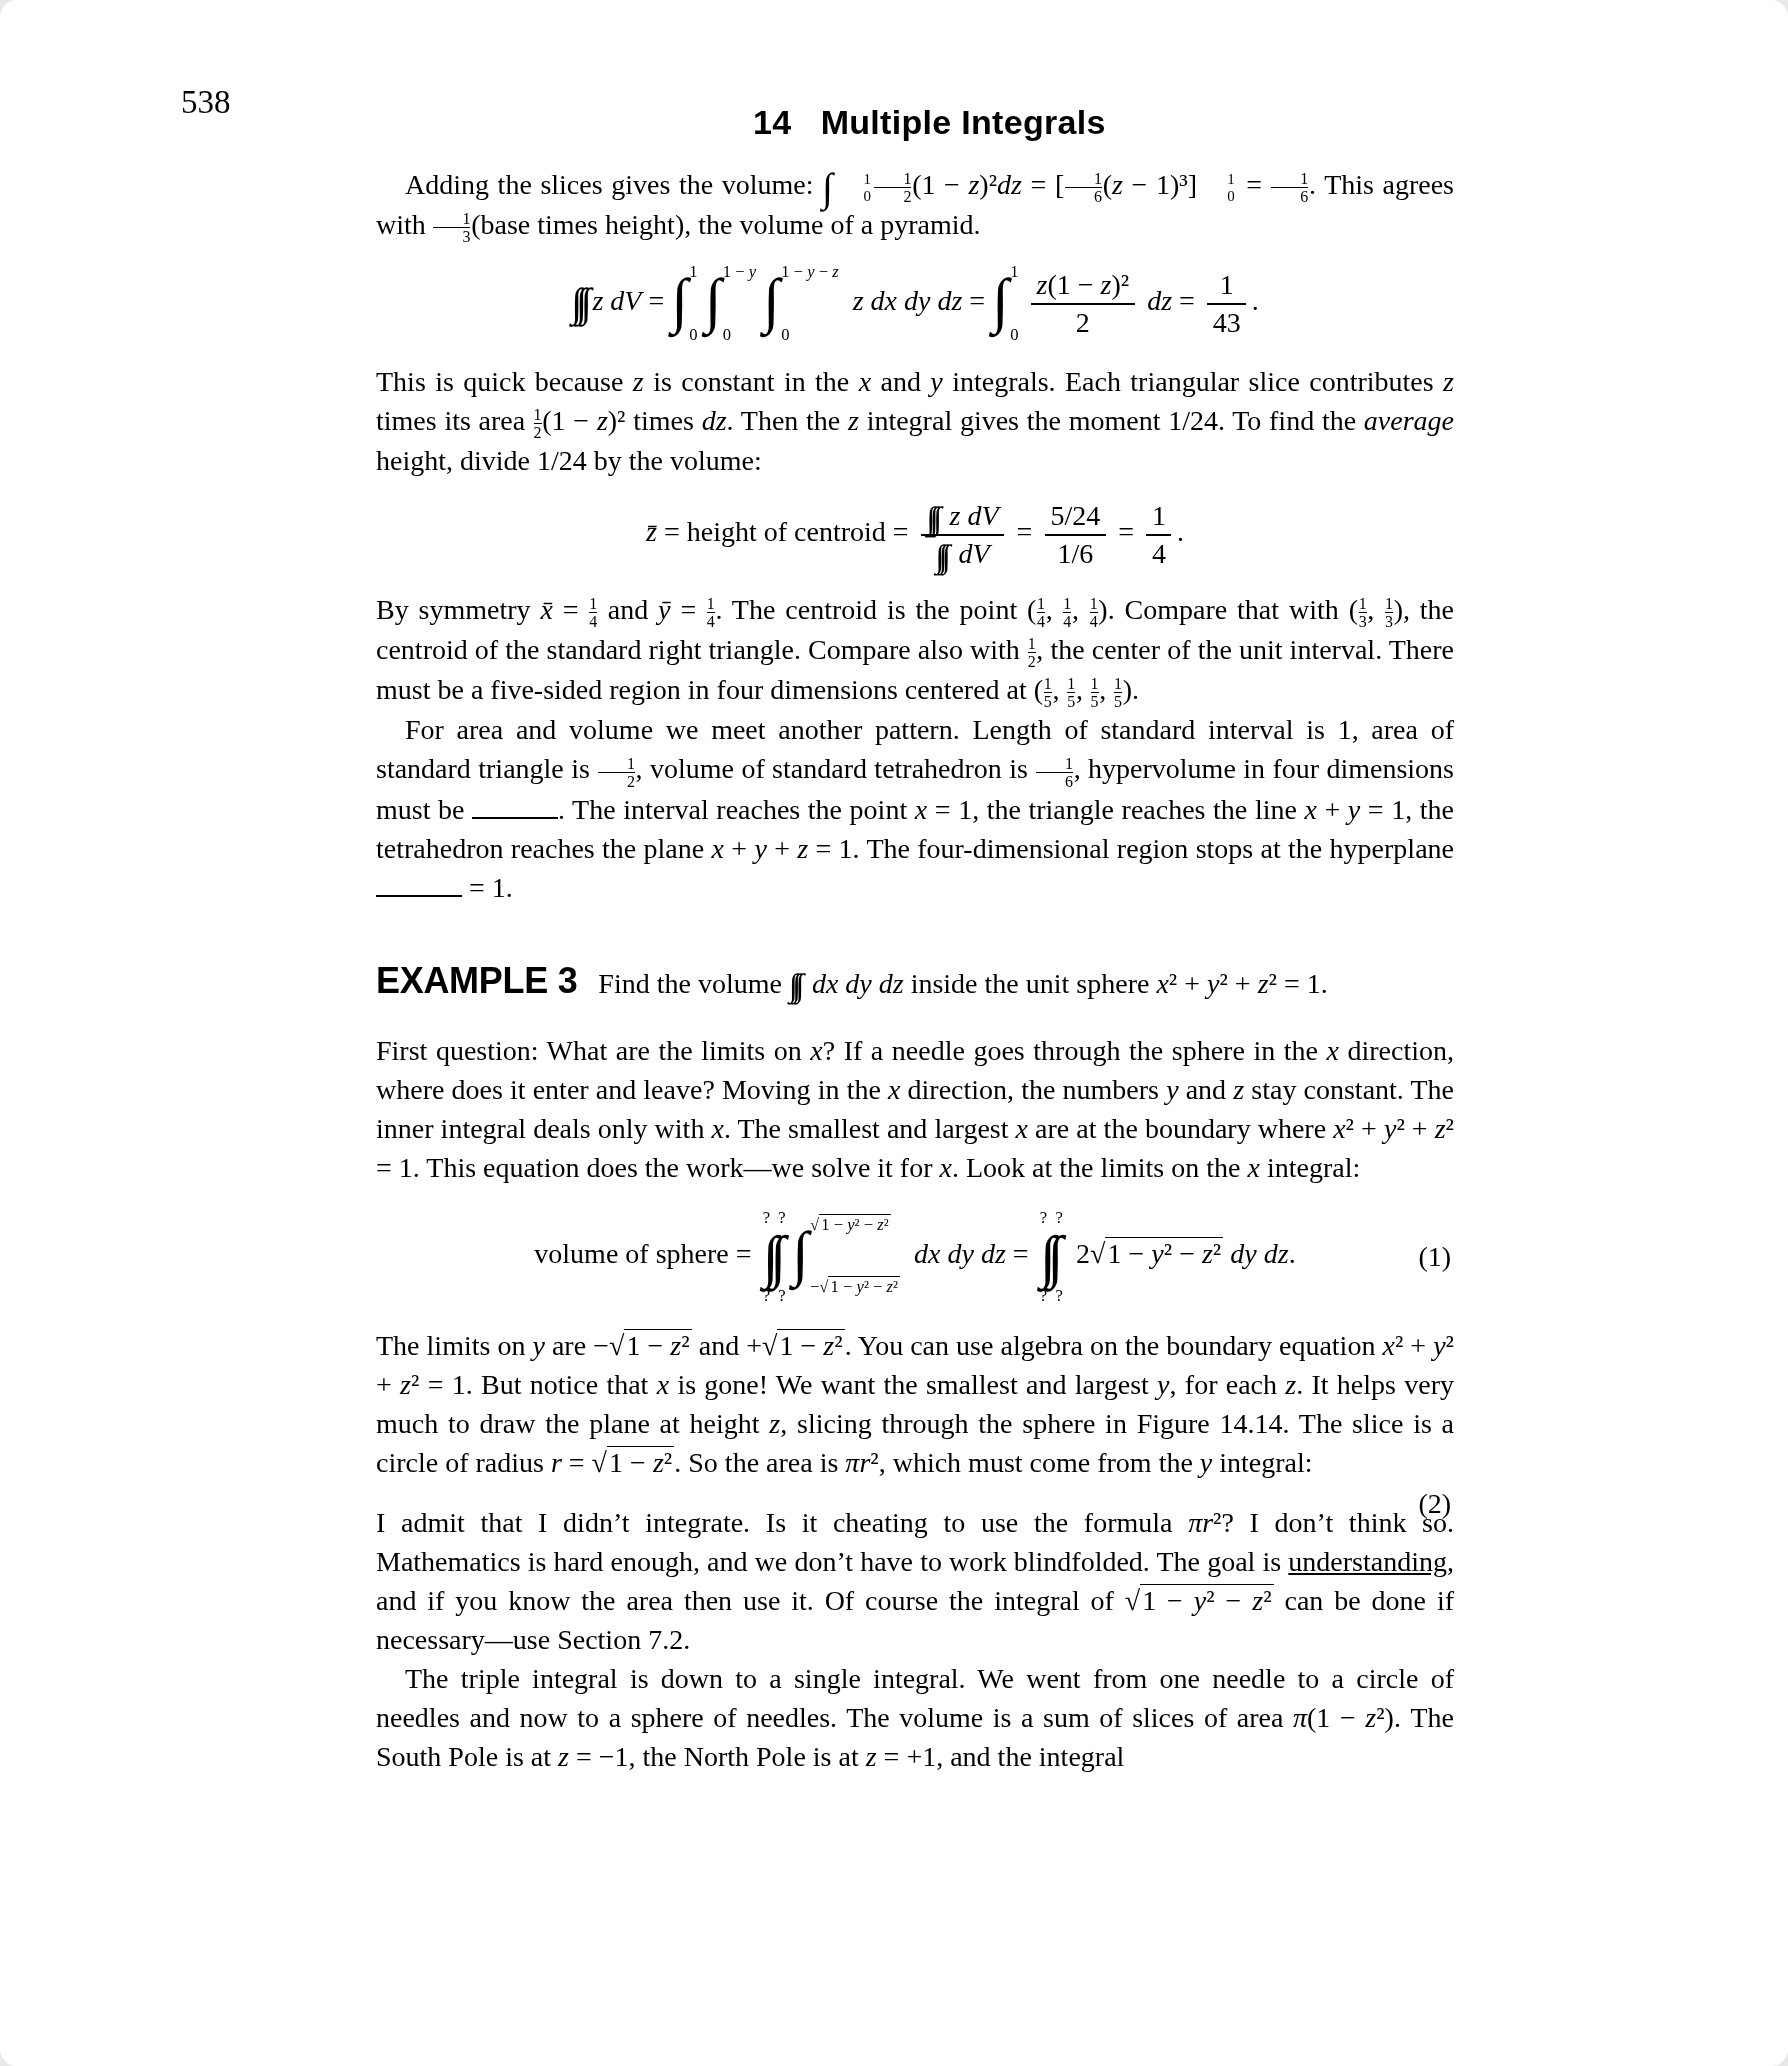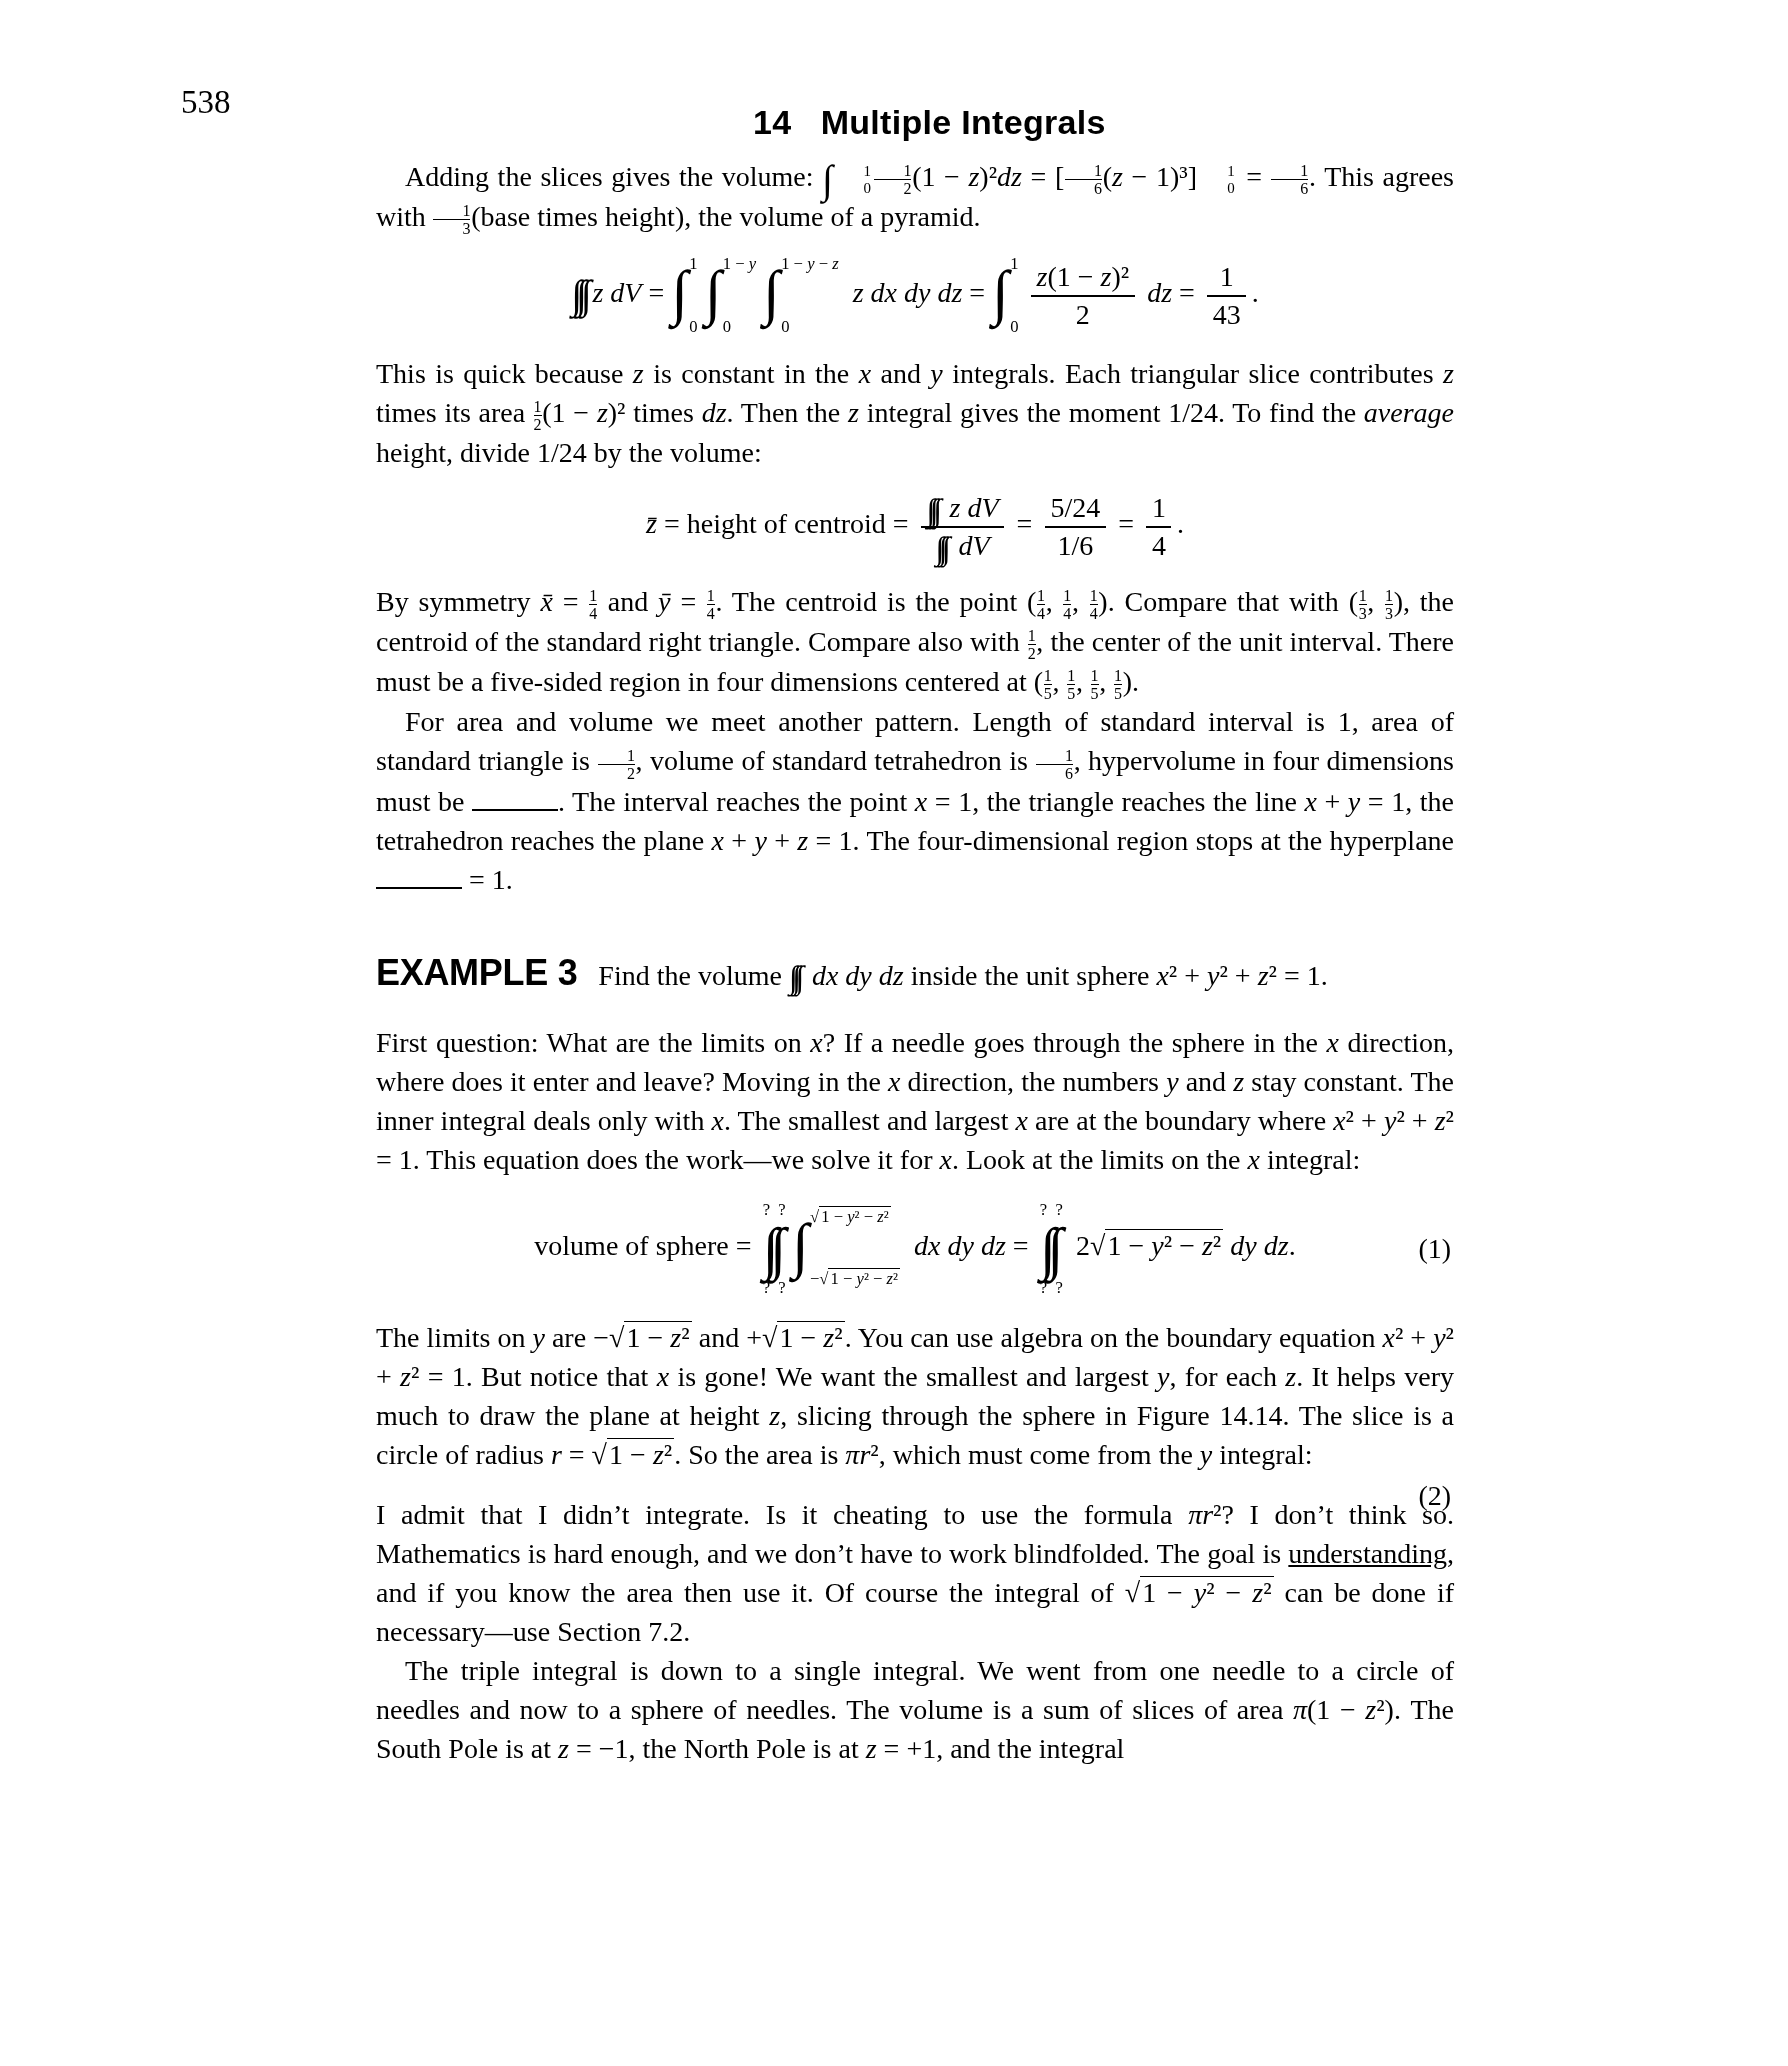--- a/index.html
+++ b/index.html
@@ -3,28 +3,29 @@
 <meta charset="utf-8">
 <style>
   html,body{margin:0;padding:0;background:#e8e8e8;}
   .page{
     position:relative;
     width:1788px;height:2066px;
     background:#ffffff;color:#000000;
     font-family:"Liberation Serif",serif;
     font-size:28px;line-height:39px;
     overflow:hidden;
+    border-radius:17px;
   }
   .pagenum{position:absolute;left:181px;top:84px;font-size:33px;line-height:36px;}
   .chaphead{
     position:absolute;left:753px;top:108px;
     font-family:"Liberation Sans",sans-serif;font-weight:bold;
     font-size:34px;line-height:29px;white-space:pre;letter-spacing:0.3px;
   }
-  .col{position:absolute;left:376px;top:157px;width:1078px;text-align:justify;}
+  .col{position:absolute;left:376px;top:165px;width:1078px;text-align:justify;}
   .col p{margin:0;}
   p.indent{text-indent:29px;}
 
   
   .eq{text-align:center;margin:18px 0;line-height:1.25;}
   .eqrow{position:relative;text-align:center;margin:21px 0;line-height:1.25;}
   .eqnum{position:absolute;right:2.8px;top:50%;transform:translateY(-50%);}
 
   .example{margin-top:54px;margin-bottom:28px;}
   .exlabel{

